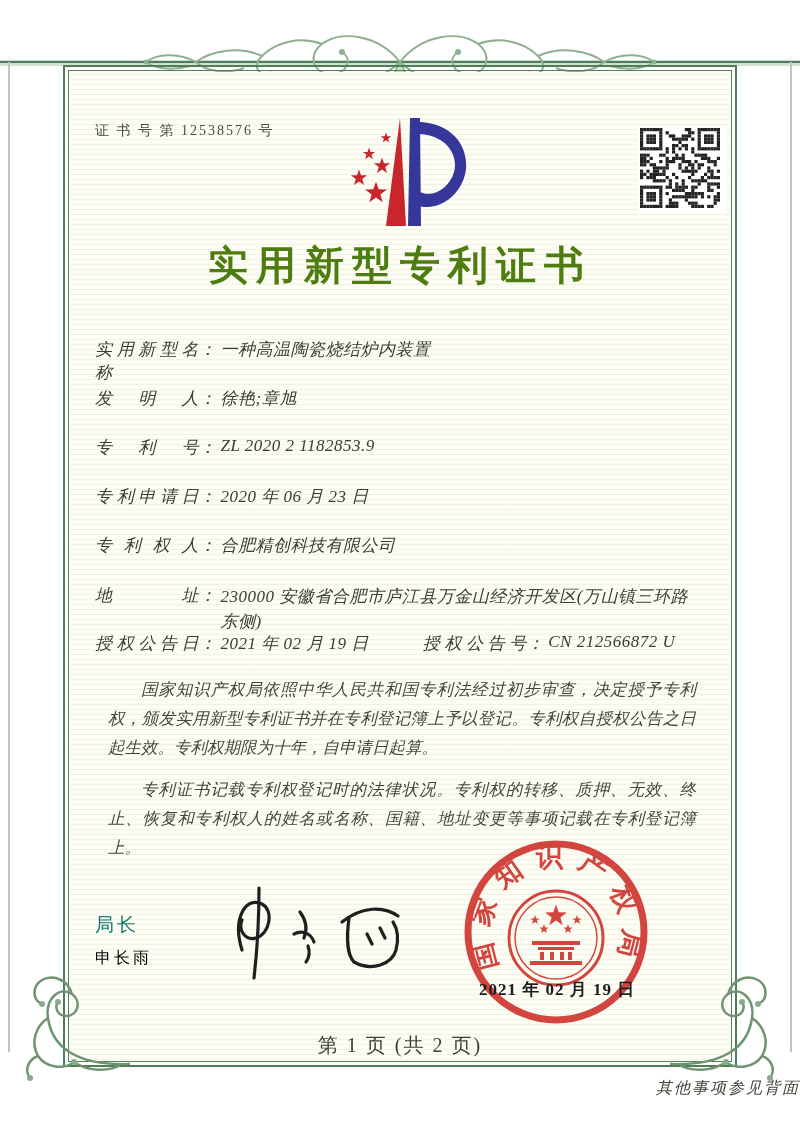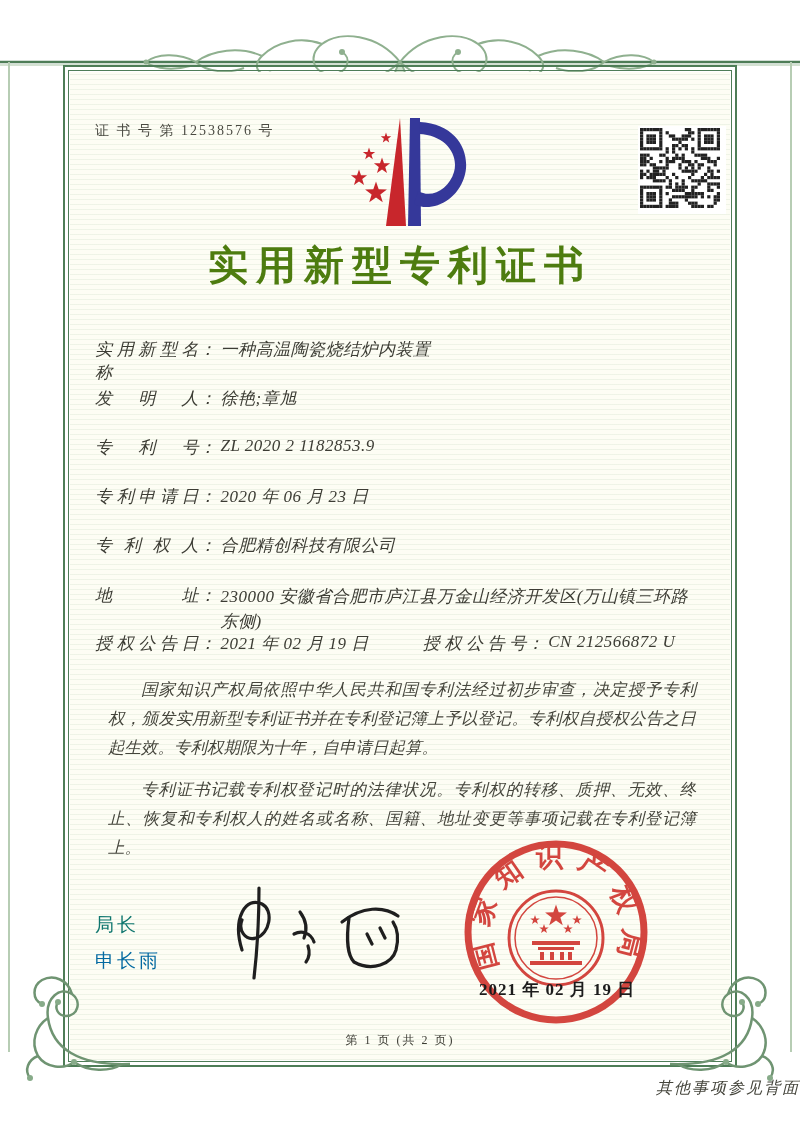--- a/index.html
+++ b/index.html
@@ -31,26 +31,26 @@
   .frow{left:95px;right:70px;font-size:17px;color:#3c3c34;letter-spacing:0.5px;font-style:italic;}
   .flabel{display:inline-block;width:104px;text-align:justify;text-align-last:justify;vertical-align:top;}
   .fcolon{display:inline-block;vertical-align:top;margin-right:4px;}
   .fvalue{display:inline-block;vertical-align:top;}
   .fvalue.wrap{width:468px;line-height:25px;}
   .pair2{margin-left:54px;}
   .paras{left:95px;top:662px;width:614px;font-size:16.5px;line-height:29px;
          color:#45453c;text-align:justify;}
   .paras p{margin:13px;text-indent:2em;font-style:italic;}
   .sig-title{left:95px;top:912px;font-size:19px;letter-spacing:3px;color:#0f766e;}
-  .sig-name{left:95px;top:948px;font-size:19px;letter-spacing:3px;color:#0369a1;}
+  .sig-name{left:95px;top:948px;font-size:16px;letter-spacing:3px;color:#000000;}
   .sig-hand{left:212px;top:880px;}
   .seal{left:460px;top:836px;width:192px;height:192px;}
   .seal-date{left:462px;top:978px;width:190px;text-align:center;font-size:17px;
              color:#1c1c1c;letter-spacing:1px;font-weight:bold;}
-  .page-info{left:0;right:0;top:1032px;text-align:center;font-size:12px;color:#3c3c34;letter-spacing:2px;}
+  .page-info{left:0;right:0;top:1032px;text-align:center;font-size:20px;color:#3c3c34;letter-spacing:2px;}
   .back-note{left:0;right:0;top:1078px;text-align:right;font-size:16px;color:#45453c;
              letter-spacing:2px;font-style:italic;}
   .logo{left:330px;top:110px;width:138px;height:126px;}
   .qr{left:638px;top:126px;width:84px;height:84px;background:#fff;padding:2px;}
 </style>
 </head>
 <body>
 
 <div class="page">
 

